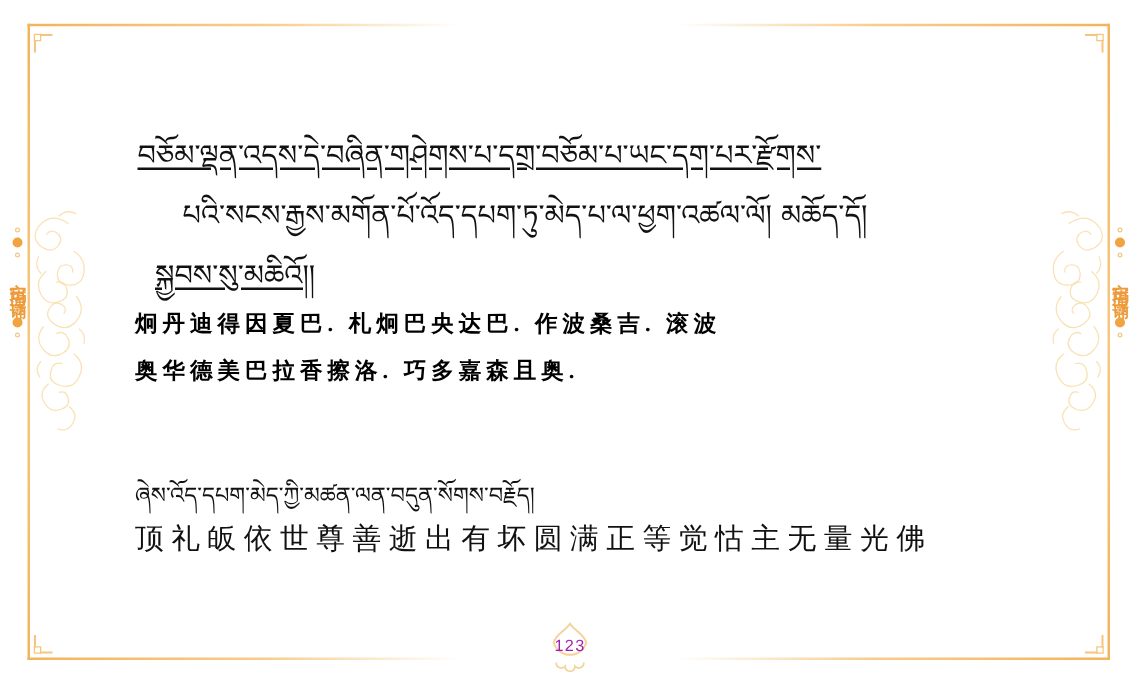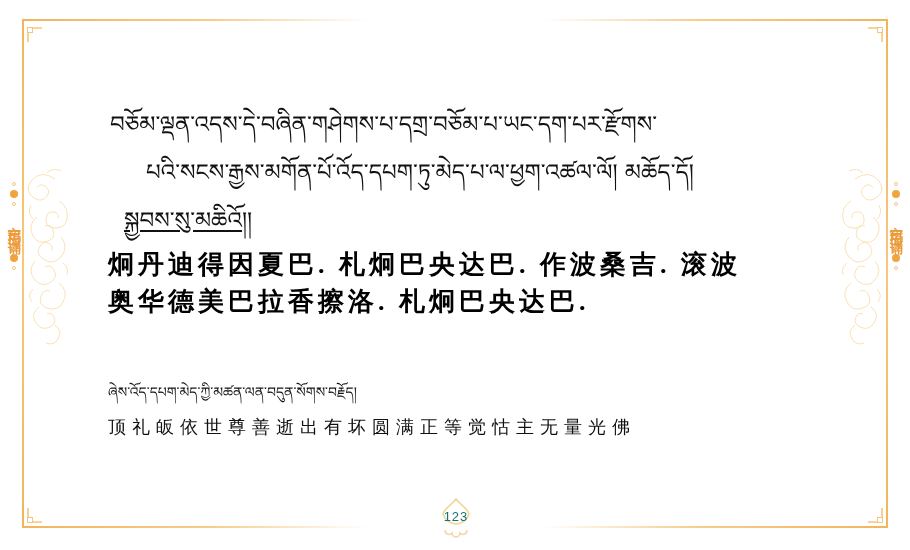--- a/index.html
+++ b/index.html
@@ -39,43 +39,43 @@
   
   .cloud { position:absolute; top:165px; width:44px; height:185px; opacity:.85; }
   .cloud.left { left:25px; }
   .cloud.right { left:841px; transform:scaleX(-1); }
   .cloud path { fill:none; stroke:#f9dca6; stroke-width:1; }
 
   
   .tib { position:absolute; left:110px; color:#111;
          font-family:"DejaVu Sans", sans-serif; font-size:23px;
          white-space:nowrap; }
-  .tib.l1 { top:98px; }
+  .tib.l1 { top:98px;text-decoration:underline; }
   .tib.l2 { top:146px;margin-left:36px; }
   .tib.l3 { top:194px; left:124px;text-decoration:underline; }
 
   .phonetic { position:absolute; left:108px; color:#000;
               font-family:"Liberation Serif", serif; font-weight:bold;
-              font-size:26px; letter-spacing:4px; white-space:nowrap; }
+              font-size:18px; letter-spacing:4px; white-space:nowrap; }
   .phonetic.l1 { top:247px; }
   .phonetic.l2 { top:284px; }
 
   .instr-tib { position:absolute; left:108px; top:376px; color:#111;
-               font-family:Liberation Sans, sans-serif; font-size:14px;
+               font-family:Liberation Sans, sans-serif; font-size:18px;
                white-space:nowrap; }
 
   .translation { position:absolute; left:108px; top:415px; color:#111;
-                 font-family:"Liberation Serif", serif; font-size:18px;
+                 font-family:"Liberation Serif", serif; font-size:23px;
                  letter-spacing:6px; white-space:nowrap; }
 
   
   .pagenum-wrap { position:absolute; left:433px; top:496px; width:46px; height:44px; }
   .pagenum-wrap svg { position:absolute; left:0; top:0; }
   .pagenum { position:absolute; left:0; top:13px; width:46px; text-align:center;
-             font-family:"Liberation Sans", sans-serif; font-size:13px; color:#0f766e;
+             font-family:"Liberation Sans", sans-serif; font-size:13px; color:#a21caf;
              letter-spacing:1px; }
 </style>
 </head>
 <body>
 
 <div class="frame-line frame-v left"></div>
 <div class="frame-line frame-v right"></div>
 <div class="frame-line frame-h top"></div>
 <div class="frame-line frame-h bottom"></div>
 
@@ -136,21 +136,21 @@
   <span class="rail-ring"></span>
   <span class="rail-dot"></span>
   <span class="rail-ring"></span>
 </div>
 
 <div class="tib l1">བཅོམ་ལྡན་འདས་དེ་བཞིན་གཤེགས་པ་དགྲ་བཅོམ་པ་ཡང་དག་པར་རྫོགས་</div>
 <div class="tib l2">པའི་སངས་རྒྱས་མགོན་པོ་འོད་དཔག་ཏུ་མེད་པ་ལ་ཕྱག་འཚལ་ལོ། མཆོད་དོ།</div>
 <div class="tib l3">སྐྱབས་སུ་མཆིའོ།།</div>
 
 <div class="phonetic l1">炯丹迪得因夏巴. 札炯巴央达巴. 作波桑吉. 滚波</div>
-<div class="phonetic l2">奥华德美巴拉香擦洛. 札炯巴央达巴.</div>
+<div class="phonetic l2">奥华德美巴拉香擦洛. 巧多嘉森且奥.</div>
 
 <div class="instr-tib">ཞེས་འོད་དཔག་མེད་ཀྱི་མཚན་ལན་བདུན་སོགས་བརྗོད།</div>
 
 <div class="translation">顶礼皈依世尊善逝出有坏圆满正等觉怙主无量光佛</div>
 
 <div class="pagenum-wrap">
   <svg width="46" height="44" viewBox="0 0 46 44">
     <path d="M23 3 C19 9 12 11 10 18 a13.5 13.5 0 0 0 26 0 C34 11 27 9 23 3 Z" fill="none" stroke="#f3d49a" stroke-width="1.6"></path>
     <path d="M12 34 a4 4 0 0 0 7 3 a4 4 0 0 0 8 0 a4 4 0 0 0 7 -3" fill="none" stroke="#f3d49a" stroke-width="1.4"></path>
   </svg>

